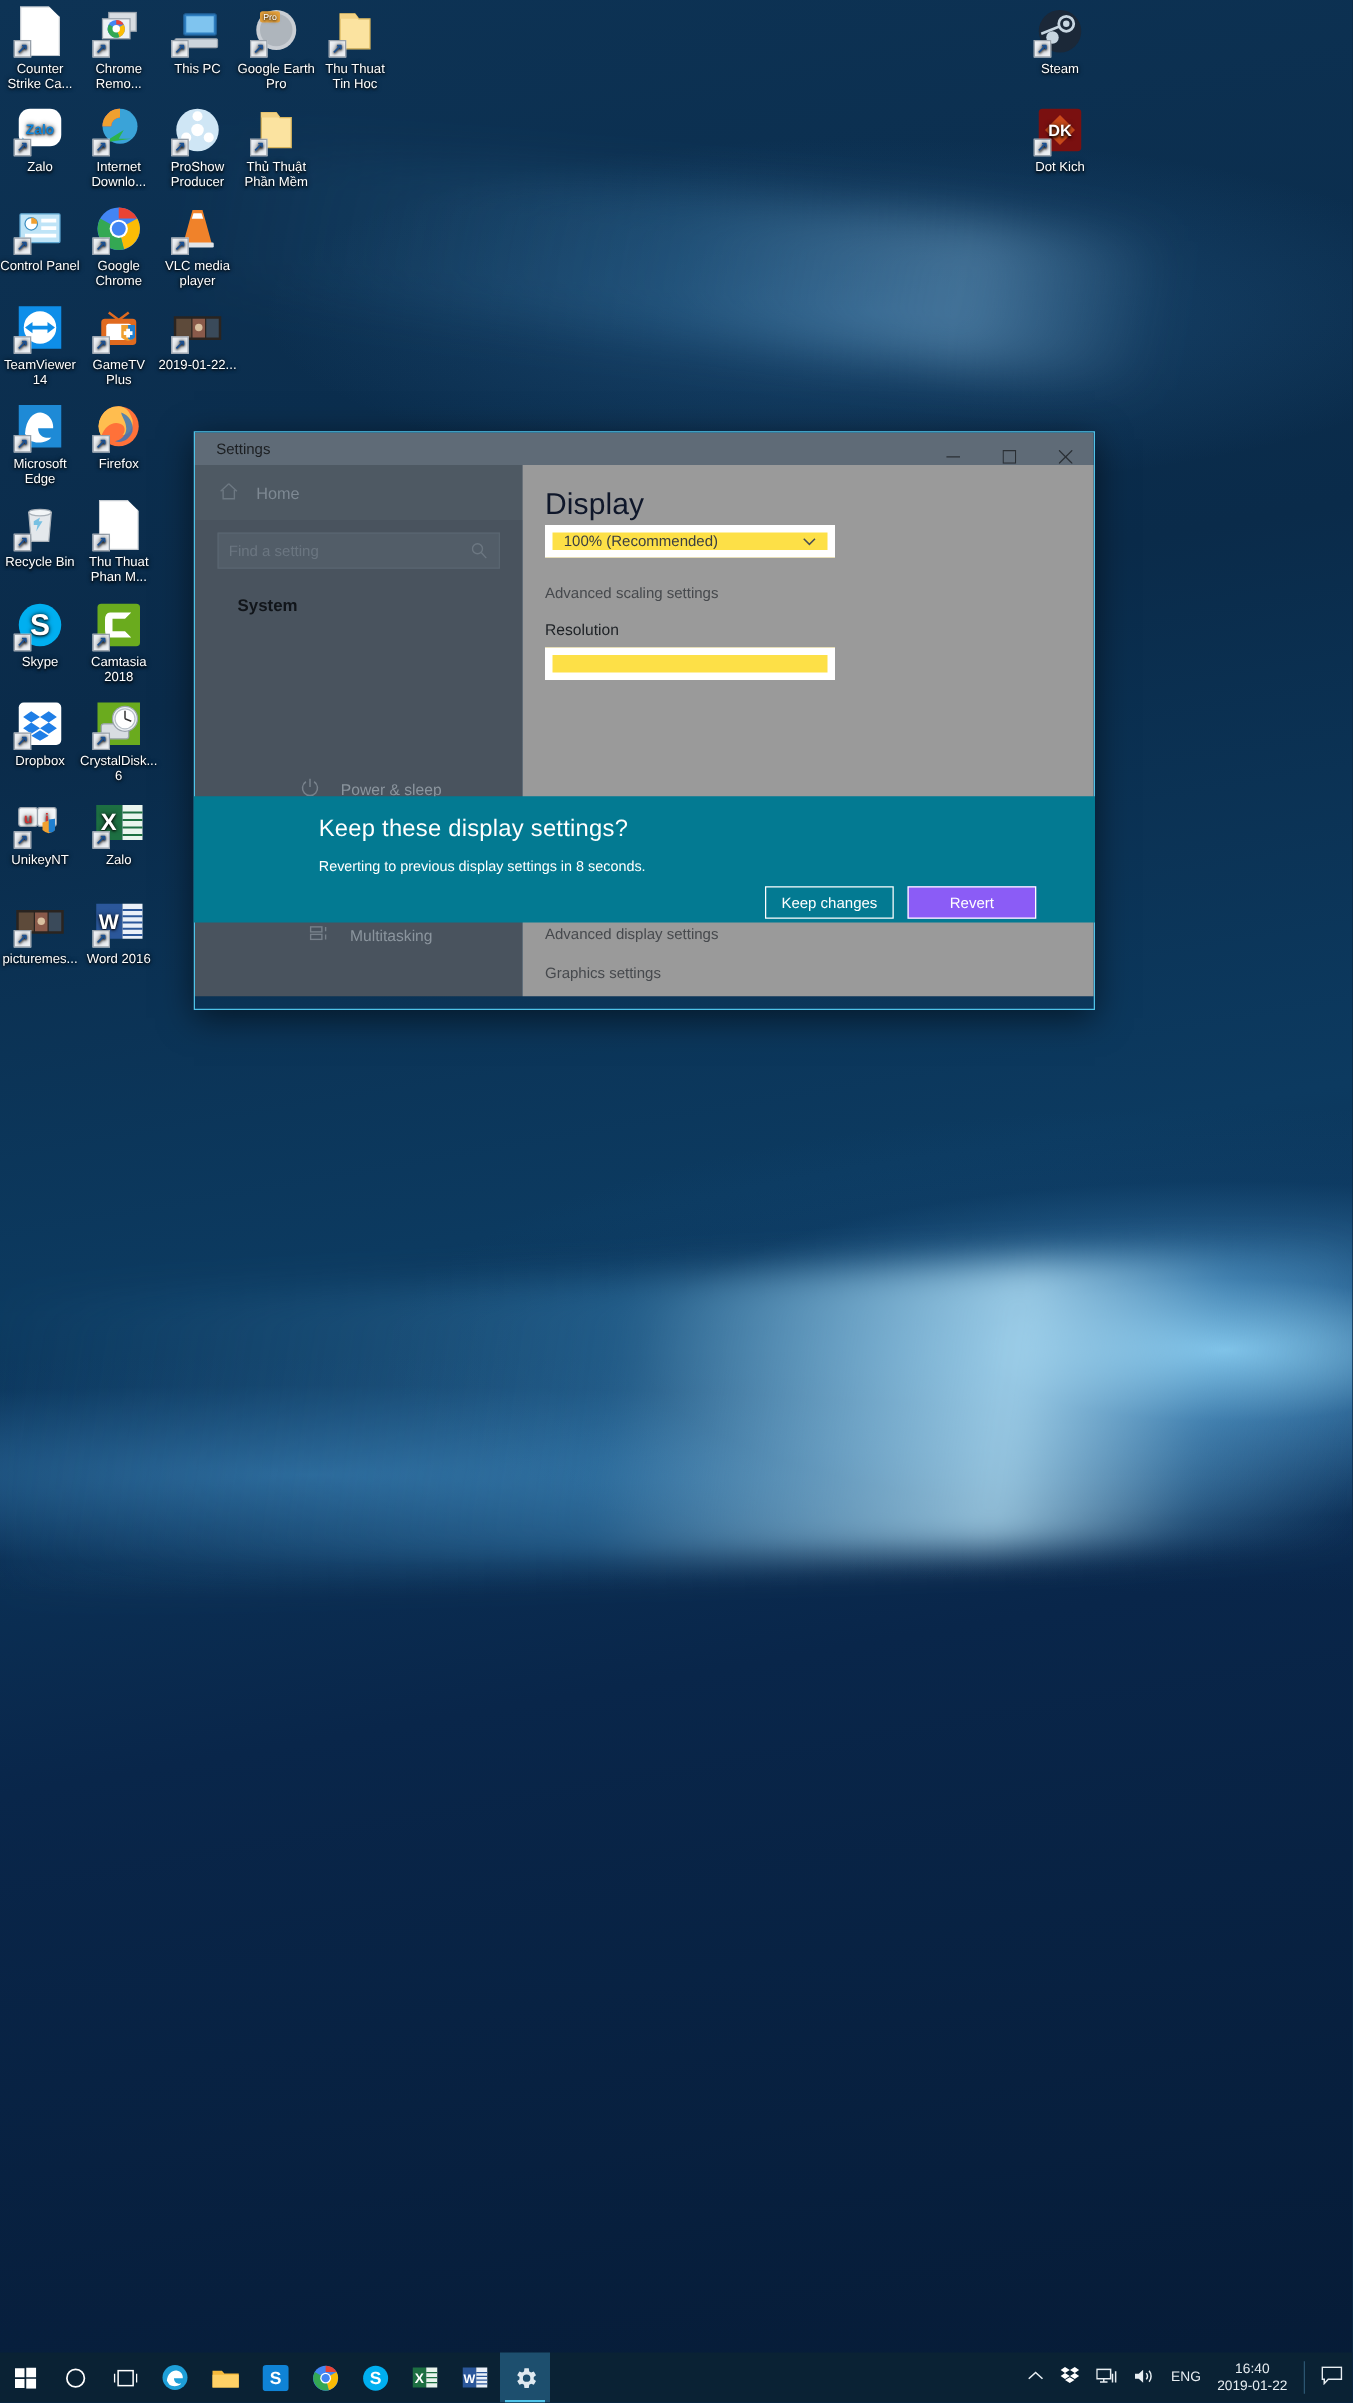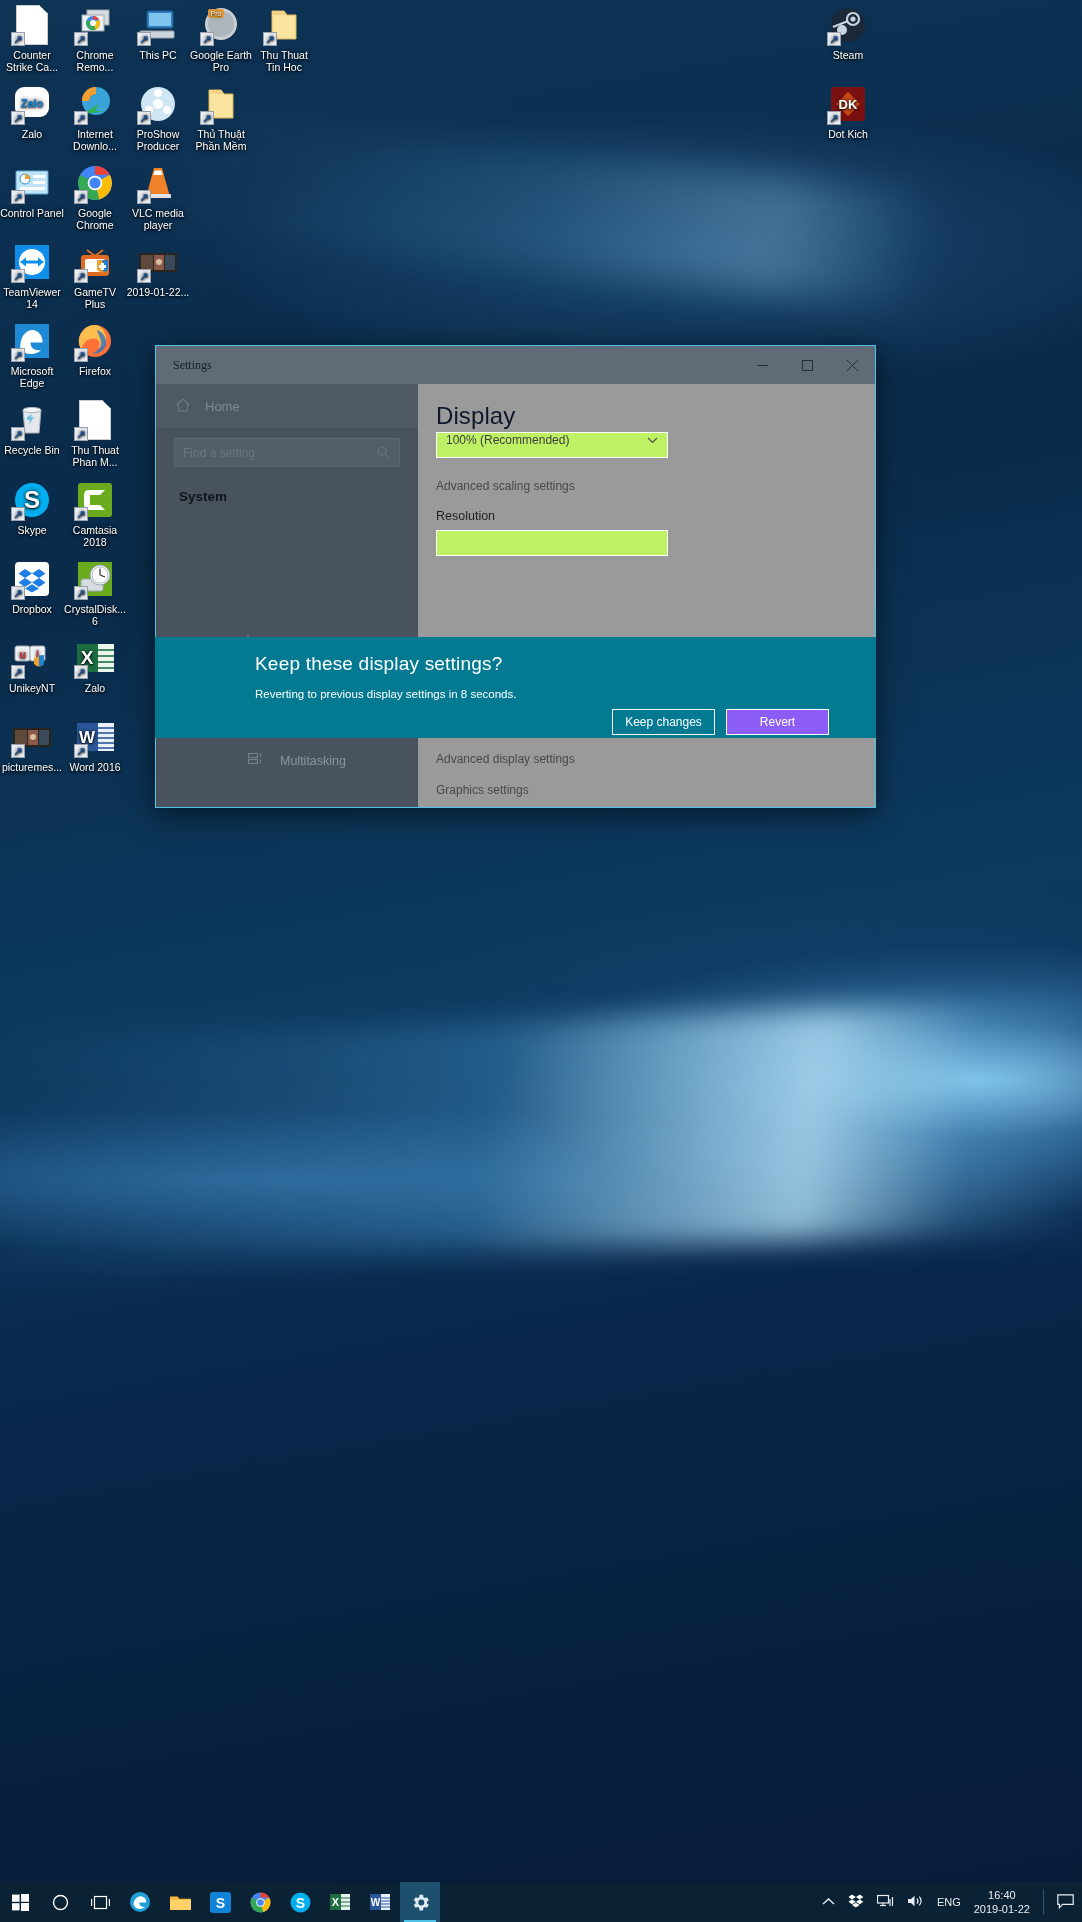--- a/index.html
+++ b/index.html
@@ -56,22 +56,22 @@
           clip-path:polygon(0 0, 72% 0, 100% 22%, 100% 100%, 0 100%); }
 
   
   #settings{
     position:absolute; left:155px; top:345px; width:721px; height:463px;
     border:1px solid #4fc3e8;
     box-shadow:0 6px 26px rgba(0,0,0,.55);
     overflow:hidden;
   }
   .title-bar{
-    height:38px; background:#5f6b77;
-    display:flex; align-items:center; position:relative;font-family:Liberation Serif, serif;
+    height:26px; background:#5f6b77;
+    display:flex; align-items:center; position:relative;
   }
   .title-text{ font-size:12px; color:#1c1f22; padding-left:17px; }
   .win-btns{ position:absolute; right:0; top:0; height:38px; display:flex; }
   .win-btn{ width:45px; height:38px; display:flex; align-items:center;
             justify-content:center; color:#2a2f34; font-size:13px; }
   .win-btn svg{ display:block; }
 
   .win-body{ display:flex; height:425px; }
 
   .sidebar{
@@ -83,38 +83,38 @@
   }
   .home-row svg{ opacity:.65; }
   .search-wrap{ padding:10px 18px 0 18px; }
   .search-box{
     height:29px; background:#525d68; border:1px solid #5a6671;
     display:flex; align-items:center; padding:12px 8px;
     color:#6b7681; font-size:12px; position:relative;
   }
   .search-box .mag{ position:absolute; right:9px; top:7px; opacity:.6; }
   .sys-head{
-    padding:22px 0 0 23px; font-size:13.5px; color:#11151a; font-weight:bold;
+    padding:22px 0 0 34px; font-size:13.5px; color:#11151a; font-weight:bold;
   }
   .nav-list{ margin-top:14px; }
   .nav-item{
     height:39px; display:flex; align-items:center; gap:17px;
     padding-left:19px; font-size:12.5px; color:#8b959e;justify-content:center;
   }
   .nav-item svg{ opacity:.7; flex-shrink:0; }
 
   .content{
     flex:1; background:#9a9a9a; padding:18px 26px 0 18px;
     position:relative; overflow:hidden;
   }
   .page-title{ font-size:24px; color:#0f172a; font-weight:normal;
                letter-spacing:.1px; margin-bottom:6px; }
   .combo{
-    height:26px; background:#bef264; border:1px solid #ffffff;
-    display:flex; align-items:flex-start; justify-content:space-between;
+    height:26px; background:#fde047; border:6px solid #ffffff;
+    display:flex; align-items:flex-end; justify-content:space-between;
     padding:0 9px; font-size:12px; color:#3a3e42; width:232px;
   }
   .link{ font-size:12px; color:#46494d; margin-top:21px; }
   .sect-label{ font-size:12.5px; color:#1d2125; margin-top:16px; }
   .body-text{ font-size:12px; color:#23272b; line-height:17px; }
   .gbtn{
     margin-top:11px; display:inline-flex; align-items:center;
     justify-content:center; height:26px; padding:0 17px;
     background:#8a8a8a; border:1px solid #8a8a8a;
     font-size:12px; color:#3e4246;

